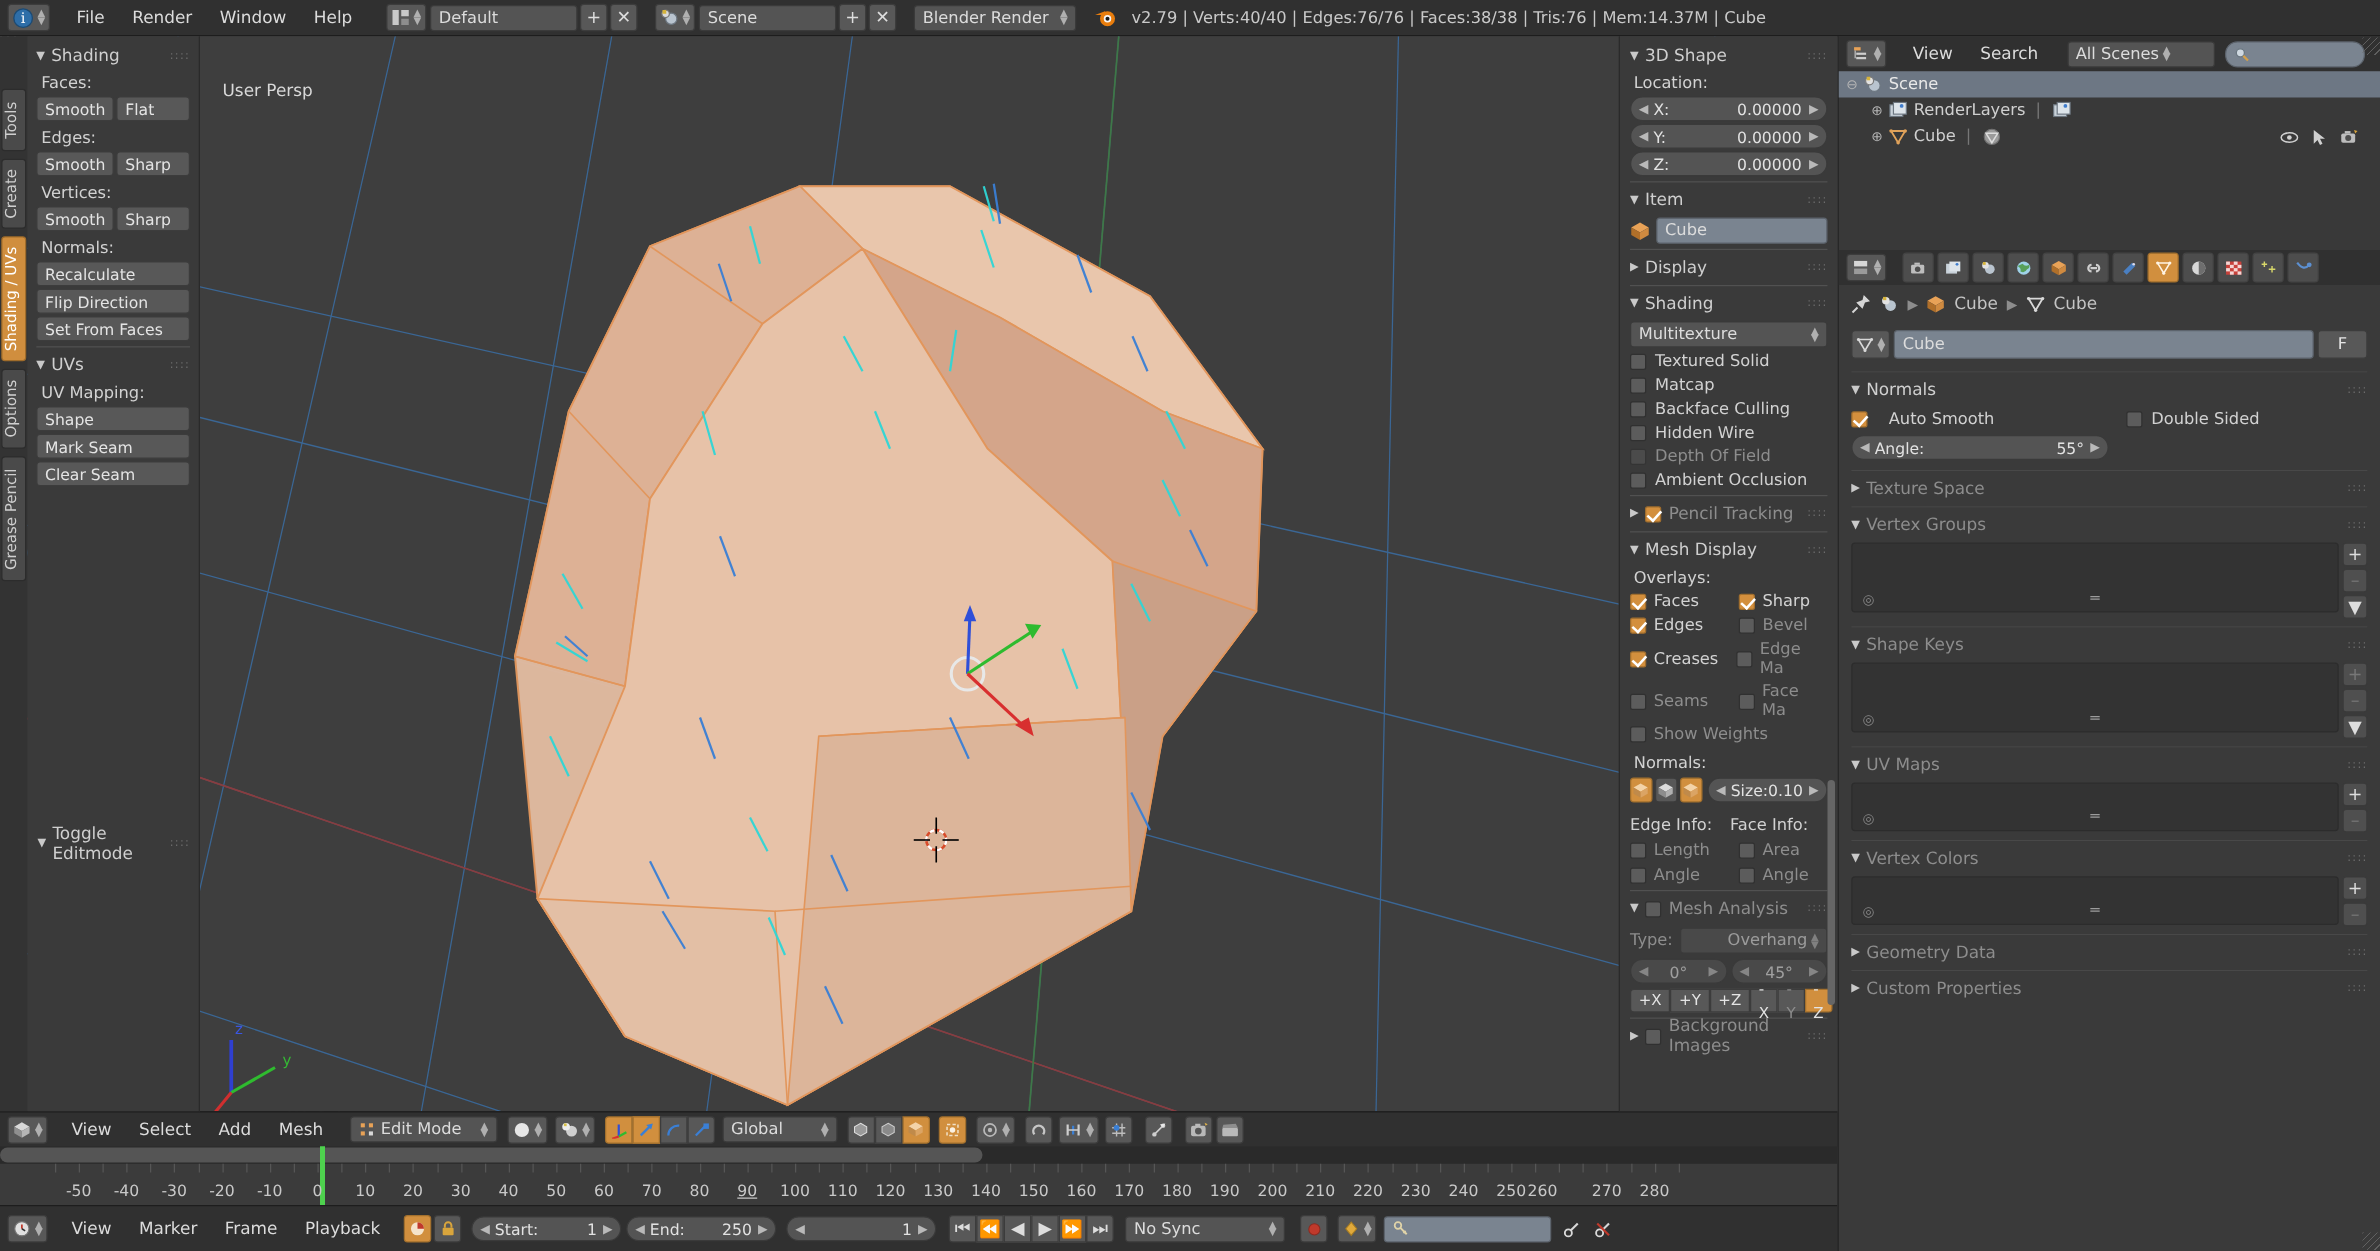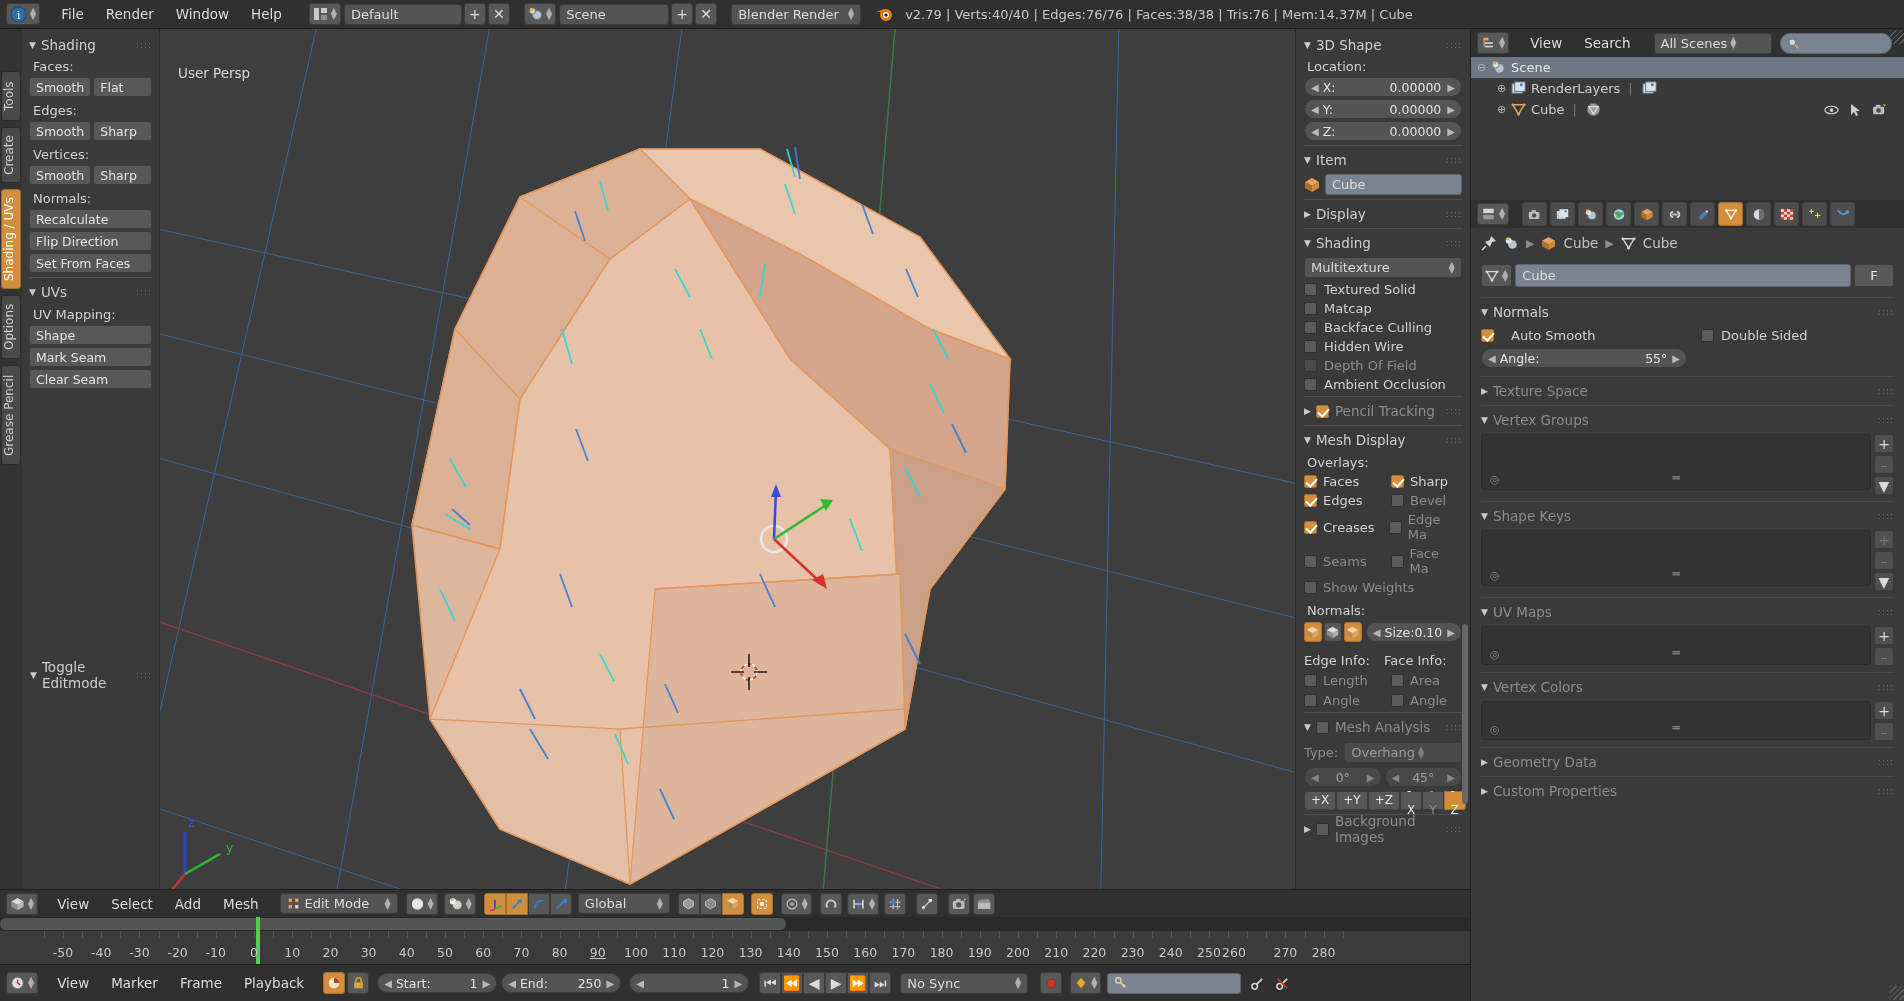--- a/index.html
+++ b/index.html
@@ -519,21 +519,21 @@
 
     <div class="sep"></div>
     <div class="panel-hdr">
       <span class="tri">▼</span>
       <span class="chk" style="margin-right:6px"></span>
       <span class="dim">Mesh Analysis</span>
       <span class="grip">::::</span>
     </div>
     <div class="row" style="margin-top:5px;gap:6px">
       <span class="label dim">Type:</span>
-      <div class="field" style="flex:1;justify-content:flex-start;opacity:.6">
+      <div class="field" style="flex:1;justify-content:flex-end;opacity:.6">
         <span>Overhang</span>
         <span class="spin">
             <span>▲</span>
             <span>▼</span>
           </span>
       </div>
     </div>
     <div class="row" style="margin-top:4px;gap:3px;opacity:.6">
       <div class="numfield" style="flex:1;margin-bottom:0;justify-content:space-between">
         <span class="arr">◀</span>

